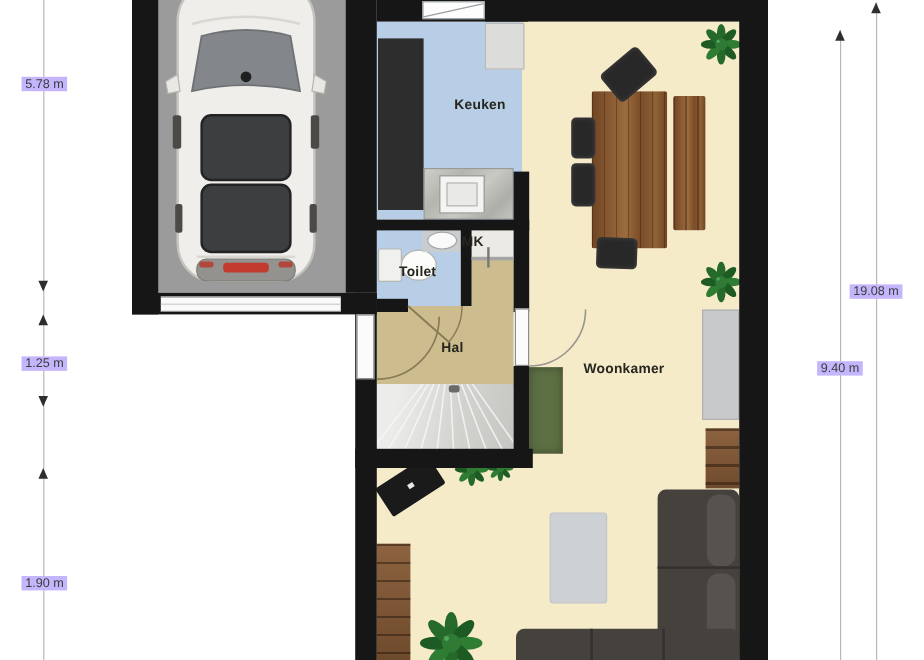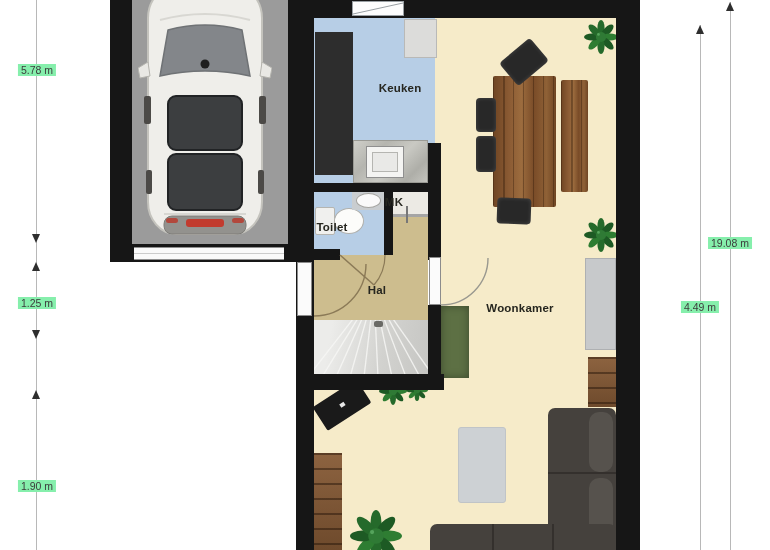--- a/index.html
+++ b/index.html
@@ -3,21 +3,21 @@
 <meta charset="utf-8">
 <style>
   html,body{margin:0;padding:0;background:#fff;}
   #stage{position:relative;width:770px;height:550px;background:#fff;overflow:hidden;
          font-family:"Liberation Sans",sans-serif;}
   .abs{position:absolute;}
   .wall{position:absolute;background:var(--wall,#161616);}
   .floor{position:absolute;}
   .room{position:absolute;transform:translate(-50%,-50%);font:600 11.5px "Liberation Sans",sans-serif;
         color:#26261f;letter-spacing:.2px;white-space:nowrap;}
-  .dim{position:absolute;transform:translate(-50%,-50%);background:#86efac;padding:0 3px;
+  .dim{position:absolute;transform:translate(-50%,-50%);background:#c4b5fd;padding:0 3px;
        font:10.5px "Liberation Sans",sans-serif;color:#3c3c3c;white-space:nowrap;}
   .dimline{position:absolute;width:1px;background:#b8b8b8;}
   .arr{position:absolute;width:0;height:0;}
   .arr.up{border-left:4px solid transparent;border-right:4px solid transparent;border-bottom:9px solid #2e2e2e;}
   .arr.down{border-left:4px solid transparent;border-right:4px solid transparent;border-top:9px solid #2e2e2e;}
   .wood{background:repeating-linear-gradient(90deg,rgba(40,20,5,.35) 0 1.5px,rgba(0,0,0,0) 1.5px 10px),
         linear-gradient(90deg,#6f4523,#8a5a33 25%,#9c6c3e 45%,#7a4c28 65%,#8f6136 85%,#6f4523);
         border-radius:2px;}
   .woodv{background:repeating-linear-gradient(180deg,rgba(30,15,5,.45) 0 2px,rgba(0,0,0,0) 2px 15px),
          linear-gradient(0deg,#6e4a2c,#8d6340);}
@@ -185,34 +185,34 @@
 
   <svg class="abs" style="left:0;top:0" width="770" height="550" viewBox="0 0 770 550">
     <path d="M353,14 L403,3" stroke="#9aa0a4" stroke-width="1" fill="none"></path>
     <path d="M366,264 A52,52 0 0 1 314,316" stroke="#8b7a57" stroke-width="1.4" fill="none"></path>
     <path d="M340,255 L374,285" stroke="#8b7a57" stroke-width="1.6" fill="none"></path>
     <path d="M374,285 A45.3,45.3 0 0 0 385,255" stroke="#8b7a57" stroke-width="1.2" fill="none"></path>
     <path d="M441,305 A47,47 0 0 0 488,258" stroke="#99988f" stroke-width="1.4" fill="none"></path>
   </svg>
 
   <div class="room" style="left:400px;top:88px">Keuken</div>
-  <div class="room" style="left:332px;top:227px">Toilet</div>
+  <div class="room" style="left:348px;top:227px">Toilet</div>
   <div class="room" style="left:394px;top:202px">MK</div>
   <div class="room" style="left:377px;top:290px">Hal</div>
   <div class="room" style="left:520px;top:308px">Woonkamer</div>
 
   <div class="dimline" style="left:36px;top:0;height:550px"></div>
   <div class="arr down" style="left:32px;top:234px"></div>
   <div class="arr up" style="left:32px;top:262px"></div>
   <div class="arr down" style="left:32px;top:330px"></div>
   <div class="arr up" style="left:32px;top:390px"></div>
   <div class="dim" style="left:37px;top:70px">5.78 m</div>
   <div class="dim" style="left:37px;top:303px">1.25 m</div>
   <div class="dim" style="left:37px;top:486px">1.90 m</div>
 
   <div class="dimline" style="left:700px;top:25px;height:525px"></div>
   <div class="arr up" style="left:696px;top:25px"></div>
   <div class="dimline" style="left:730px;top:2px;height:548px"></div>
   <div class="arr up" style="left:726px;top:2px"></div>
   <div class="dim" style="left:730px;top:243px">19.08 m</div>
-  <div class="dim" style="left:700px;top:307px">4.49 m</div>
+  <div class="dim" style="left:700px;top:307px">9.40 m</div>
 
 </div>
 
 </body></html>

